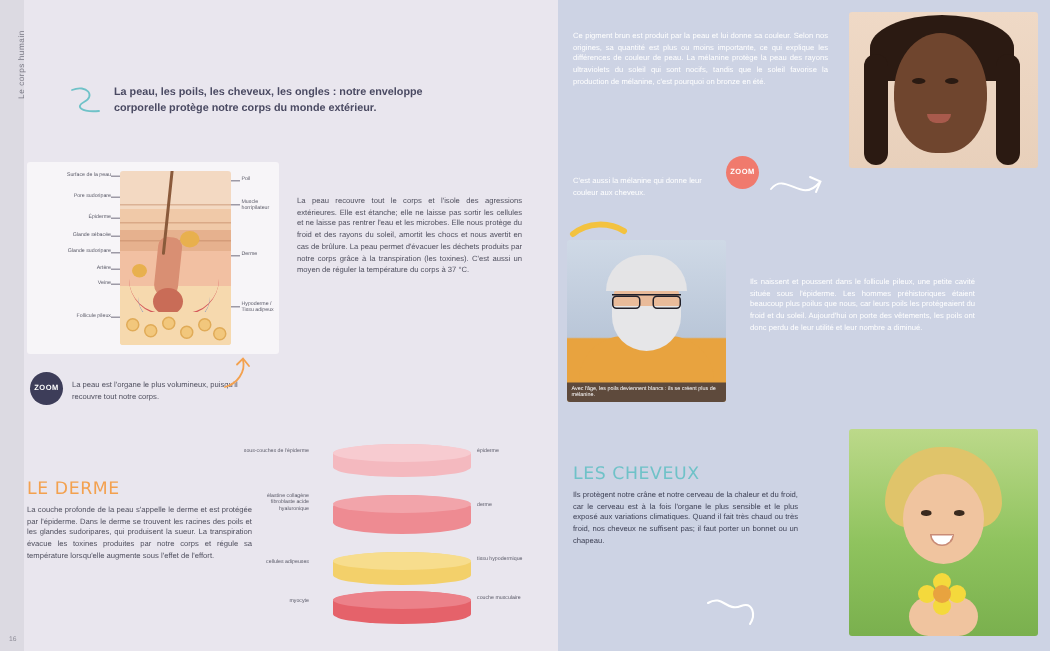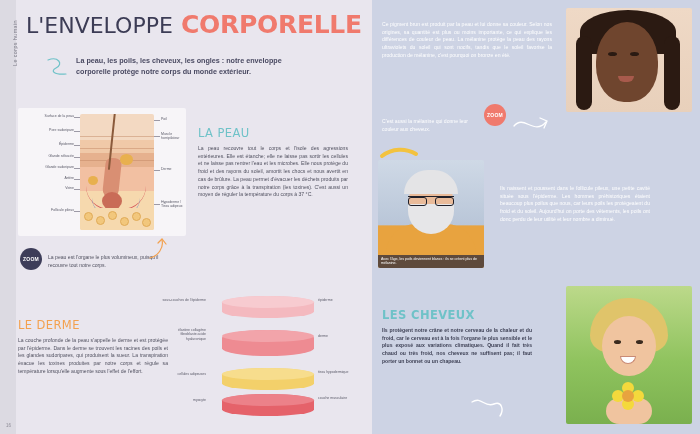--- a/index.html
+++ b/index.html
@@ -317,24 +317,20 @@
 </head>
 <body>
 
 <div class="page">
   <div class="bg-left"></div>
   <div class="bg-right"></div>
   <div class="spine"></div>
   <div class="spine-label">Le corps humain</div>
   <div class="page-num">16</div>
 
-  <div class="headline">
-    <span class="small">L'ENVELOPPE</span>
-    <span class="accent">CORPORELLE</span>
-  </div>
 
   <svg class="deco" style="left:46px; top:56px;" width="26" height="22">
     <path d="M2 4 C 12 0, 18 8, 10 12 C 4 15, 8 19, 20 18" fill="none" stroke="#6fc2c8" stroke-width="1.2" stroke-linecap="round"></path>
   </svg>
 
   <div class="intro">La peau, les poils, les cheveux, les ongles : notre enveloppe corporelle protège notre corps du monde extérieur.</div>
 
   <div class="skin-card">
     <div class="skin-art">
       <div class="epi-line" style="top:22px"></div>
@@ -378,21 +374,20 @@
     <div class="lbl r" style="left:143px; top:9px; width:24px;">Poil</div>
     <div class="tick" style="left:136px; top:28px; width:6px;"></div>
     <div class="lbl r" style="left:143px; top:24px; width:24px;">Muscle horripilateur</div>
     <div class="tick" style="left:136px; top:62px; width:6px;"></div>
     <div class="lbl r" style="left:143px; top:59px; width:24px;">Derme</div>
     <div class="tick" style="left:136px; top:96px; width:6px;"></div>
     <div class="lbl r" style="left:143px; top:92px; width:26px;">Hypoderme / Tissu adipeux</div>
   </div>
 
   <div class="blk" style="left:198px; top:126px; width:150px;">
-    <div class="sec-title teal">LA PEAU</div>
     <div class="body-text" style="margin-top:5px;">La peau recouvre tout le corps et l'isole des agressions extérieures. Elle est étanche; elle ne laisse pas sortir les cellules et ne laisse pas rentrer l'eau et les microbes. Elle nous protège du froid et des rayons du soleil, amortit les chocs et nous avertit en cas de brûlure. La peau permet d'évacuer les déchets produits par notre corps grâce à la transpiration (les toxines). C'est aussi un moyen de réguler la température du corps à 37 °C.</div>
   </div>
 
   <div class="zoom dark" style="left:20px; top:248px;">
     <span>ZOOM</span>
   </div>
   <div class="zoom-note" style="left:48px; top:254px; width:120px;">La peau est l'organe le plus volumineux, puisqu'il recouvre tout notre corps.</div>
   <svg class="deco" style="left:148px; top:238px;" width="30" height="24">
     <path d="M2 20 C 10 18, 16 10, 14 2" fill="none" stroke="#f3a14f" stroke-width="1.2" stroke-linecap="round"></path>
     <path d="M10 5 L14 1 L18 6" fill="none" stroke="#f3a14f" stroke-width="1.2" stroke-linecap="round"></path>
@@ -463,21 +458,21 @@
     <div class="glasses">
       <div class="gl"></div>
         <div class="gr"></div>
     </div>
     <div class="cap">Avec l'âge, les poils deviennent blancs : ils se créent plus de mélanine.</div>
   </div>
   <svg class="deco" style="left:380px; top:146px;" width="40" height="16">
     <path d="M2 10 C 12 2, 26 2, 36 8" fill="none" stroke="#f3c23f" stroke-width="4" stroke-linecap="round"></path>
   </svg>
 
-  <div class="blk" style="left:382px; top:308px; width:150px;font-weight:bold;">
+  <div class="blk" style="left:382px; top:308px; width:150px;">
     <div class="sec-title teal">LES CHEVEUX</div>
     <div class="body-text" style="margin-top:5px; color:#3f4256;">Ils protègent notre crâne et notre cerveau de la chaleur et du froid, car le cerveau est à la fois l'organe le plus sensible et le plus exposé aux variations climatiques. Quand il fait très chaud ou très froid, nos cheveux ne suffisent pas; il faut porter un bonnet ou un chapeau.</div>
   </div>
   <svg class="deco" style="left:470px; top:396px;" width="40" height="26">
     <path d="M2 6 C 12 0, 14 12, 24 8 C 32 5, 34 14, 30 20" fill="none" stroke="#ffffff" stroke-width="1.4" stroke-linecap="round"></path>
   </svg>
 
   <div class="photo ph-kid">
     <div class="hair"></div>
     <div class="head"></div>

